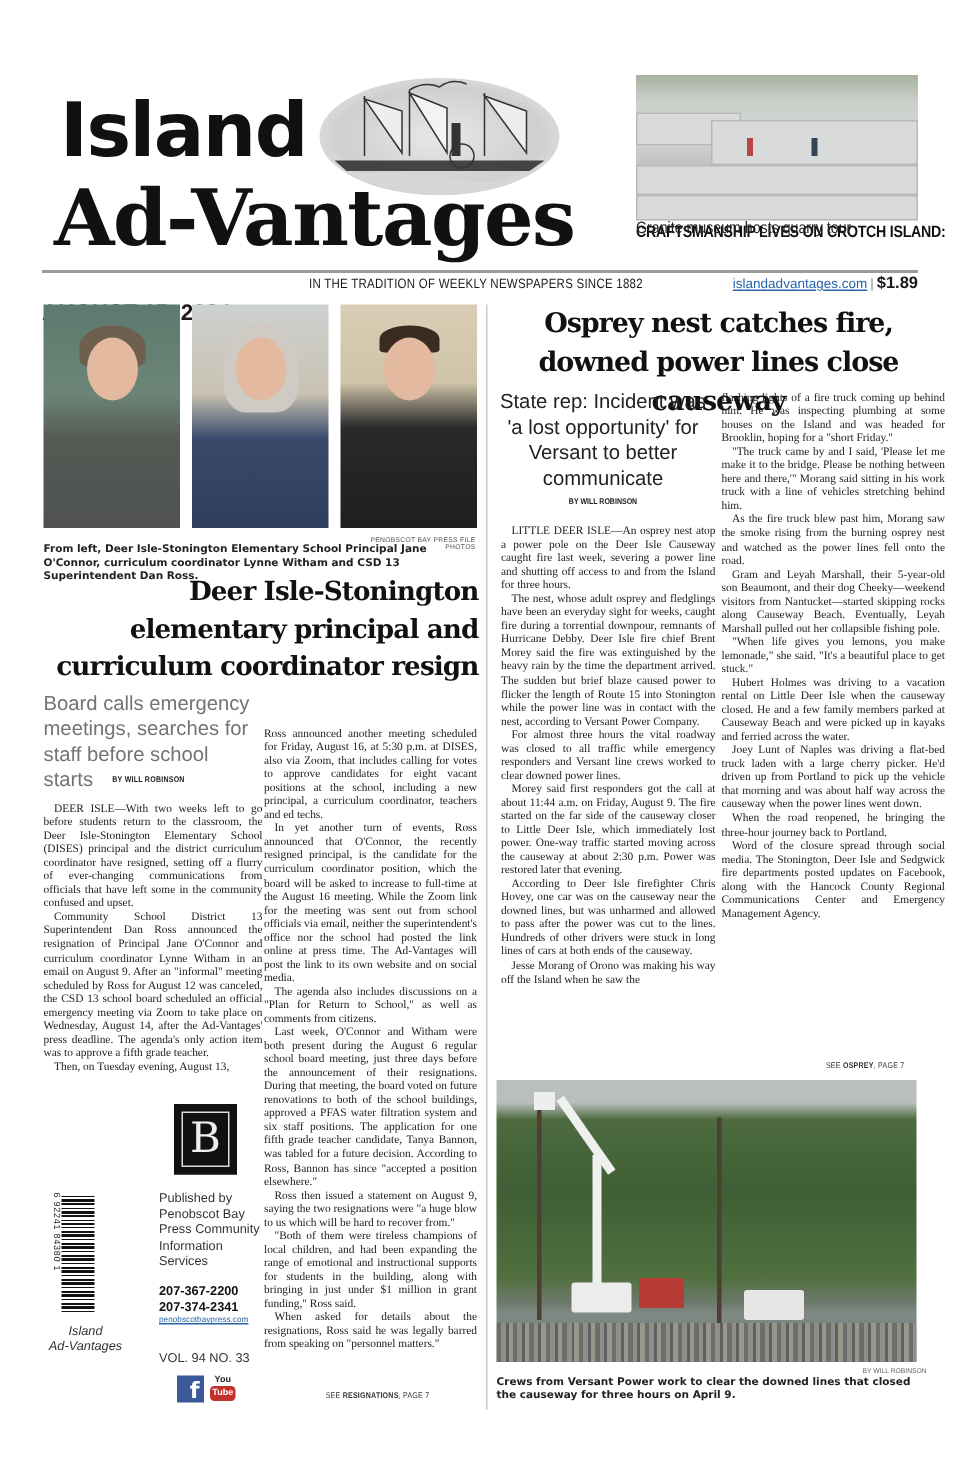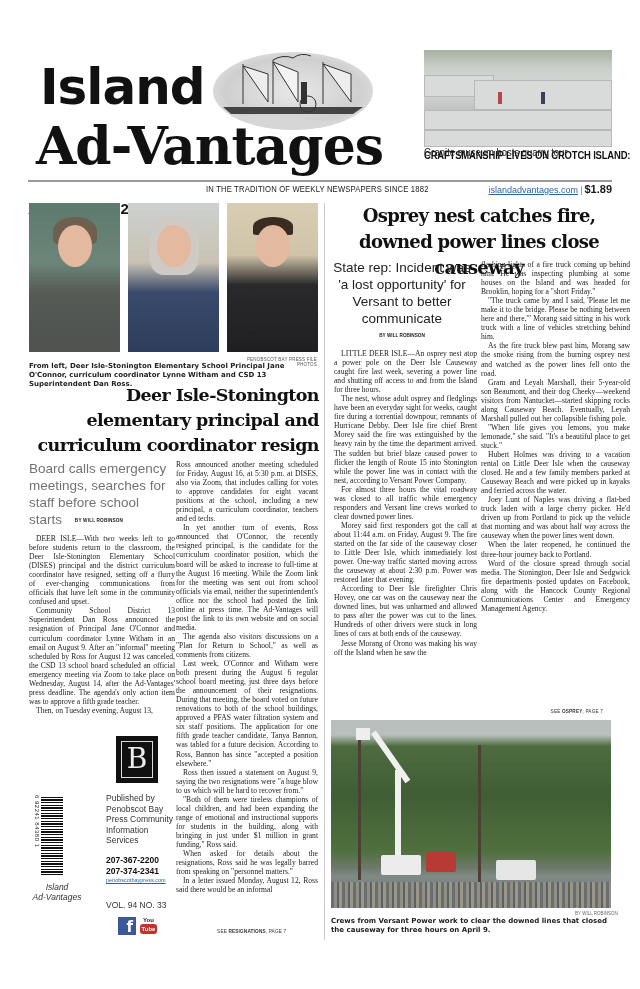--- a/index.html
+++ b/index.html
@@ -47,21 +47,21 @@
 
   .vrule { position: absolute; left: 324px; top: 203px; width: 1px; height: 737px; background: #c9c9c9; }
 
   
   .hed1 { position: absolute; left: 29px; top: 383px; width: 290px; text-align: right; font-family: "DejaVu Serif", serif; font-weight: bold; font-size: 17.5px; line-height: 25px; letter-spacing: -0.6px; color: #111; }
   .dek1 { position: absolute; left: 29px; top: 460px; width: 140px; text-align: left; font-family: "Liberation Sans", sans-serif; font-size: 13.5px; line-height: 17px; color: #737373; }
   .by1 { position: absolute; left: 29px; top: 517px; width: 140px; text-align: center; font-family: "Liberation Sans", sans-serif; font-weight: bold; font-size: 5.5px; letter-spacing: 0.2px; transform: scaleX(0.85); }
   .col { position: absolute; font-family: "Liberation Serif", serif; font-size: 7.6px; line-height: 9.05px; color: #222; text-align: justify; }
   .col p { text-indent: 7px; }
   .col1 { left: 29px; top: 534px; width: 146px; }
-  .col2 { left: 176px; top: 460px; width: 142px; }
+  .col2 { left: 176px; top: 484px; width: 142px; }
   .see { position: absolute; font-family: "Liberation Sans", sans-serif; font-size: 5.5px; color: #333; letter-spacing: 0.2px; transform: scaleX(0.85); white-space: nowrap; }
   .see b { font-weight: bold; }
   .see1 { left: 211px; top: 928px; }
 
   
   .pub-logo { position: absolute; left: 116px; top: 736px; width: 42px; height: 47px; background: #111; border: 2px solid #111; }
   .pub-logo .inner { position: absolute; inset: 3px; border: 1px solid #ddd; color: #eee; font-family: "DejaVu Serif", serif; font-size: 28px; line-height: 34px; text-align: center; }
   .barcode { position: absolute; left: 33px; top: 795px; width: 30px; height: 82px; }
   .barcode .digits { position: absolute; left: -1px; top: 0; width: 8px; height: 82px; font-family: "Liberation Sans", sans-serif; font-size: 6px; writing-mode: vertical-rl; color: #222; letter-spacing: 0.5px; }
   .barcode .bars { position: absolute; left: 8px; top: 2px; width: 22px; height: 78px; background: repeating-linear-gradient(180deg, #111 0 1px, #fff 1px 2px, #111 2px 4px, #fff 4px 5px, #111 5px 6px, #fff 6px 8px); }
@@ -157,26 +157,25 @@
 <div class="dek1">Board calls emergency meetings, searches for staff before school starts</div>
 <div class="by1">BY WILL ROBINSON</div>
 <div class="col col1">
   <p>DEER ISLE—With two weeks left to go before students return to the classroom, the Deer Isle-Stonington Elementary School (DISES) principal and the district curriculum coordinator have resigned, setting off a flurry of ever-changing communications from officials that have left some in the community confused and upset.</p>
   <p>Community School District 13 Superintendent Dan Ross announced the resignation of Principal Jane O'Connor and curriculum coordinator Lynne Witham in an email on August 9. After an "informal" meeting scheduled by Ross for August 12 was canceled, the CSD 13 school board scheduled an official emergency meeting via Zoom to take place on Wednesday, August 14, after the Ad-Vantages' press deadline. The agenda's only action item was to approve a fifth grade teacher.</p>
   <p>Then, on Tuesday evening, August 13,</p>
 </div>
 <div class="col col2">
   <p style="text-indent:0">Ross announced another meeting scheduled for Friday, August 16, at 5:30 p.m. at DISES, also via Zoom, that includes calling for votes to approve candidates for eight vacant positions at the school, including a new principal, a curriculum coordinator, teachers and ed techs.</p>
   <p>In yet another turn of events, Ross announced that O'Connor, the recently resigned principal, is the candidate for the curriculum coordinator position, which the board will be asked to increase to full-time at the August 16 meeting. While the Zoom link for the meeting was sent out from school officials via email, neither the superintendent's office nor the school had posted the link online at press time. The Ad-Vantages will post the link to its own website and on social media.</p>
-  <p>The agenda also visitors discussions on a "Plan for Return to School," as well as comments from citizens.</p>
+  <p>The agenda also includes discussions on a "Plan for Return to School," as well as comments from citizens.</p>
   <p>Last week, O'Connor and Witham were both present during the August 6 regular school board meeting, just three days before the announcement of their resignations. During that meeting, the board voted on future renovations to both of the school buildings, approved a PFAS water filtration system and six staff positions. The application for one fifth grade teacher candidate, Tanya Bannon, was tabled for a future decision. According to Ross, Bannon has since "accepted a position elsewhere."</p>
   <p>Ross then issued a statement on August 9, saying the two resignations were "a huge blow to us which will be hard to recover from."</p>
   <p>"Both of them were tireless champions of local children, and had been expanding the range of emotional and instructional supports for students in the building, along with bringing in just under $1 million in grant funding," Ross said.</p>
   <p>When asked for details about the resignations, Ross said he was legally barred from speaking on "personnel matters."</p>
-  <p>In a letter issued Monday, August 12, Ross said there would be an informal</p>
 </div>
 <div class="see see1"><span>SEE</span> <b>RESIGNATIONS</b><span>, PAGE 7</span></div>
 
 <div class="pub-logo">
     <div class="inner">B</div>
   </div>
 <div class="barcode">
   <div class="digits">6 92241 84380 1</div>
   <div class="bars"></div>
 </div>
@@ -203,21 +202,21 @@
   <p>Jesse Morang of Orono was making his way off the Island when he saw the</p>
 </div>
 <div class="col col4">
   <p style="text-indent:0">flashing lights of a fire truck coming up behind him. He was inspecting plumbing at some houses on the Island and was headed for Brooklin, hoping for a "short Friday."</p>
   <p>"The truck came by and I said, 'Please let me make it to the bridge. Please be nothing between here and there,'" Morang said sitting in his work truck with a line of vehicles stretching behind him.</p>
   <p>As the fire truck blew past him, Morang saw the smoke rising from the burning osprey nest and watched as the power lines fell onto the road.</p>
   <p>Gram and Leyah Marshall, their 5-year-old son Beaumont, and their dog Cheeky—weekend visitors from Nantucket—started skipping rocks along Causeway Beach. Eventually, Leyah Marshall pulled out her collapsible fishing pole.</p>
   <p>"When life gives you lemons, you make lemonade," she said. "It's a beautiful place to get stuck."</p>
   <p>Hubert Holmes was driving to a vacation rental on Little Deer Isle when the causeway closed. He and a few family members parked at Causeway Beach and were picked up in kayaks and ferried across the water.</p>
   <p>Joey Lunt of Naples was driving a flat-bed truck laden with a large cherry picker. He'd driven up from Portland to pick up the vehicle that morning and was about half way across the causeway when the power lines went down.</p>
-  <p>When the later reopened, he continued the three-hour journey back to Portland.</p>
+  <p>When the road reopened, he bringing the three-hour journey back to Portland.</p>
   <p>Word of the closure spread through social media. The Stonington, Deer Isle and Sedgwick fire departments posted updates on Facebook, along with the Hancock County Regional Communications Center and Emergency Management Agency.</p>
 </div>
 <div class="see see2"><span>SEE</span> <b>OSPREY</b><span>, PAGE 7</span></div>
 
 <div class="cause-img">
   <div class="pole" style="left:27px;top:10px;height:150px;"></div>
   <div class="pole" style="left:147px;top:25px;height:140px;"></div>
   <div class="boom" style="left:40px;top:14px;height:60px;transform:rotate(-35deg);"></div>
   <div class="boom" style="left:64px;top:50px;height:90px;"></div>
   <div style="position:absolute;left:25px;top:8px;width:14px;height:12px;background:#eee;"></div>

